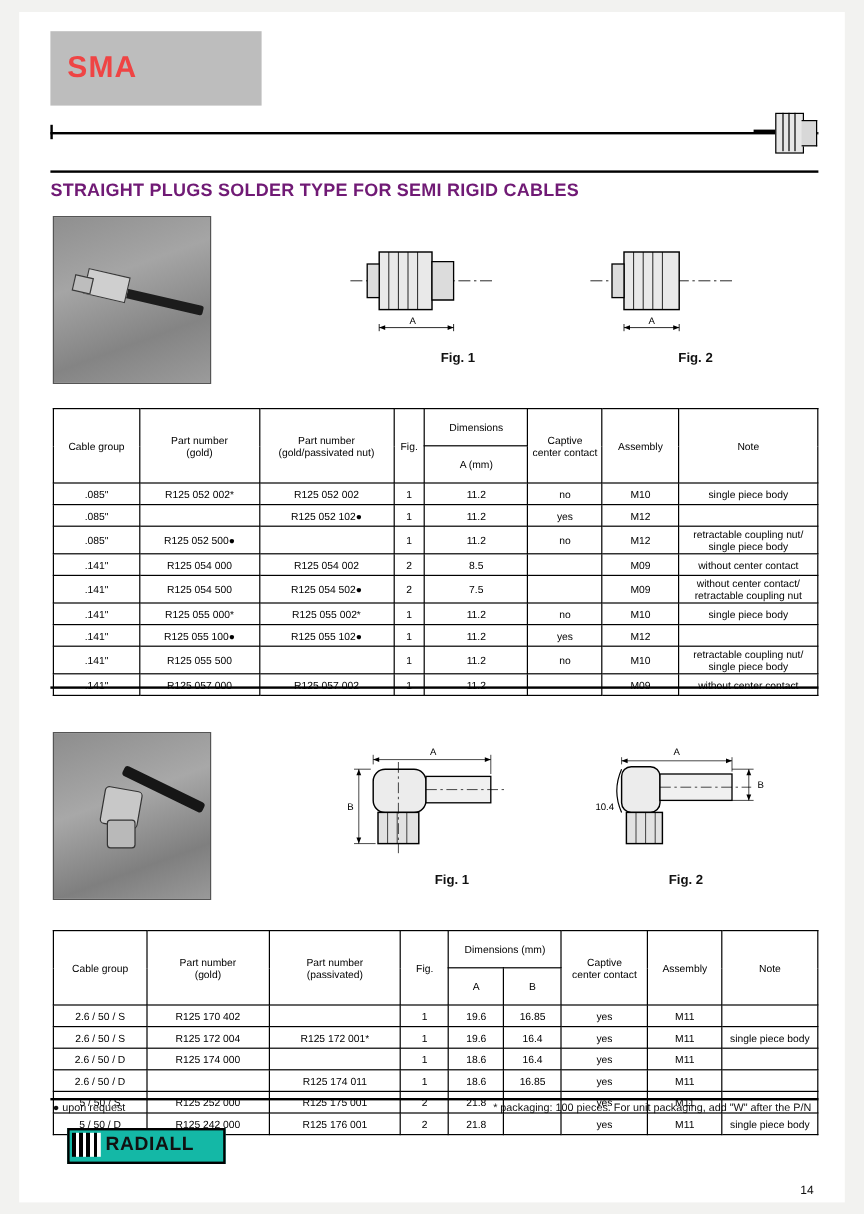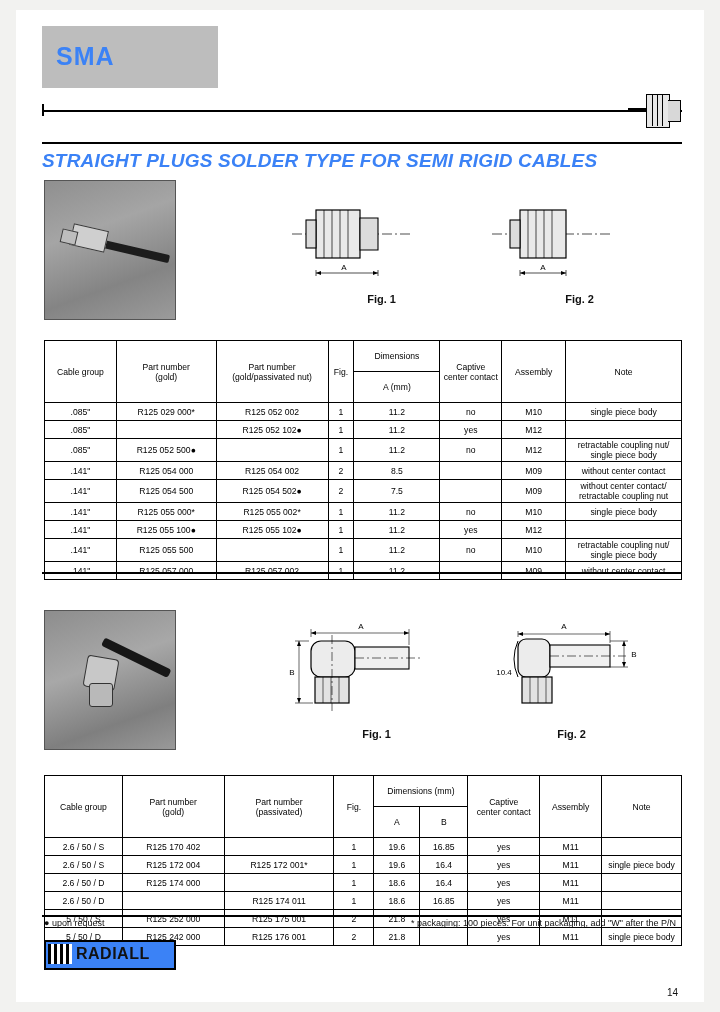--- a/index.html
+++ b/index.html
@@ -42,21 +42,21 @@
     width: 176px;
     height: 62px;
     background: #bdbdbd;
   }
   .header-title {
     position: absolute;
     left: 14px; top: 16px;
     font-size: 25px;
     font-weight: bold;
     letter-spacing: 1px;
-    color: #3b82f6;
+    color: #ef4444;
   }
   .header-right {
     position: absolute;
     left: 380px; top: 18px;
     width: 200px;
     text-align: center;
     font-size: 17px;
     font-weight: bold;
     letter-spacing: 1px;
   }
@@ -102,25 +102,24 @@
     position: absolute;
     left: 40px; top: 10px;
     width: 12px; height: 20px;
     border: 1.5px solid #000;
     border-left: none;
     background: #d8d8d8;
   }
   
   .section-title {
     position: absolute;
-    font-size: 19px;
+    font-size: 15px;
     font-weight: bold;
     letter-spacing: 0.2px;
-    color: #3b82f6;
-    font-style: italic;
+    color: #701a75;
   }
   .sec1-title { left: 26px; top: 140px; }
   .sec2-title { left: 26px; top: 570px; }
   .sec-rule {
     position: absolute;
     left: 26px;
     width: 640px;
     height: 2px;
     background: #000;
   }
@@ -243,24 +242,24 @@
   }
   .foot-right {
     position: absolute;
     right: 28px; top: 908px;
     font-size: 9px;
     text-align: right;
   }
   
   .logo {
     position: absolute;
-    left: 28px; top: 930px;
+    left: 40px; top: 930px;
     width: 128px; height: 26px;
     border: 2px solid #000;
-    background: #3b82f6;
+    background: #14b8a6;
   }
   .logo-mark {
     position: absolute;
     left: 2px; top: 2px;
     width: 24px; height: 20px;
     background:
       repeating-linear-gradient(90deg,#000 0 3px,#fff 3px 6px);
   }
   .logo-text {
     position: absolute;
@@ -380,21 +379,21 @@
           <th rowspan="2">Assembly</th>
           <th rowspan="2">Note</th>
         </tr>
         <tr>
           <th>A (mm)</th>
         </tr>
       </thead>
       <tbody>
         <tr>
           <td>.085"</td>
-          <td class="b">R125 029 000*</td>
+          <td class="b">R125 052 002*</td>
           <td class="b">R125 052 002</td>
           <td>1</td>
           <td>11.2</td>
           <td>no</td>
           <td>M10</td>
           <td class="lft">single piece body</td>
         </tr>
         <tr>
           <td>.085"</td>
           <td class="b"></td>

